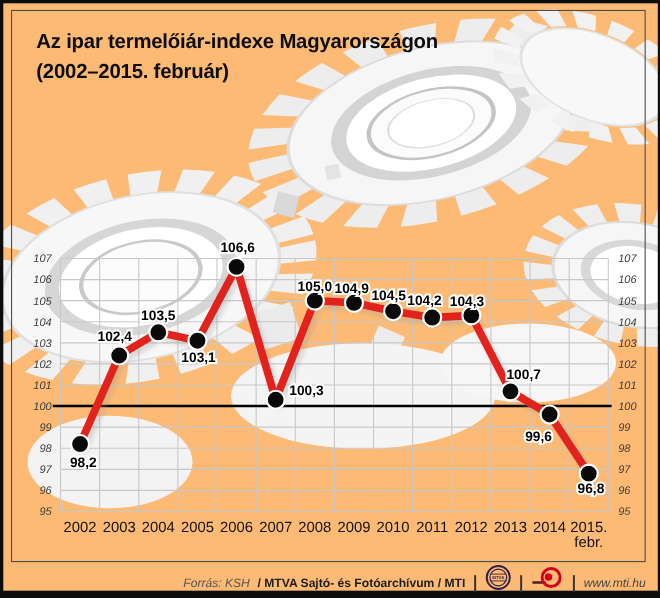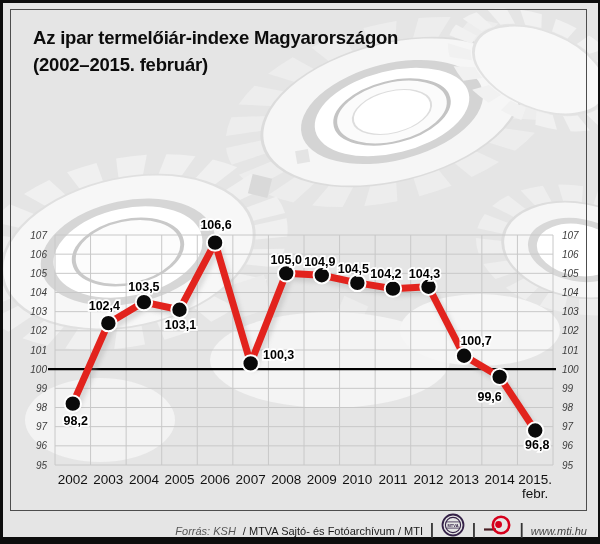--- a/index.html
+++ b/index.html
@@ -1,18 +1,18 @@
 <!DOCTYPE html>
 <html><head>
 <meta charset="utf-8">
 <style>
   html,body{margin:0;padding:0;background:#888;}
   *{box-sizing:border-box;}
   .stage{
-    position:relative;width:600px;height:544px;background:#e5e5e5;
+    position:relative;width:600px;height:544px;background:#fdba74;
     font-family:"Liberation Sans",sans-serif;overflow:hidden;padding-left:11px;
   }
   
   .edge{position:absolute;background:#0d0d0d;z-index:30;}
   .edge-top{left:0;top:0;width:600px;height:3px;}
   .edge-left{left:0;top:0;width:3px;height:544px;}
   .edge-right{right:0;top:0;width:2px;height:544px;}
   .edge-bottom{left:0;bottom:0;width:600px;height:7px;}
   
   .frame{
@@ -27,21 +27,21 @@
     letter-spacing:-0.2px;
   }
   .subtitle{
     font-size:13px;font-style:italic;color:#1a1a1a;margin-top:8px;
   }
   .footer{
     position:absolute;top:513px;right:13px;height:24px;z-index:35;
     display:flex;align-items:flex-end;gap:7px;font-size:11px;color:#222;
   }
   .footer .src-italic{font-style:italic;color:#555;}
-  .footer .src-bold{font-weight:normal;color:#1c1c1c;}
+  .footer .src-bold{font-weight:bold;color:#1c1c1c;}
   .footer .sep{font-weight:bold;color:#333;font-size:14px;transform:scaleY(1.15);}
   .footer .site{font-style:italic;color:#444;margin-top:42px;}
   .logo{display:inline-block;vertical-align:middle;}
 </style>
 </head>
 <body>
 
 <div class="stage">
 
   <svg class="bg-art" width="600" height="544" viewBox="0 0 600 544" aria-hidden="true">

